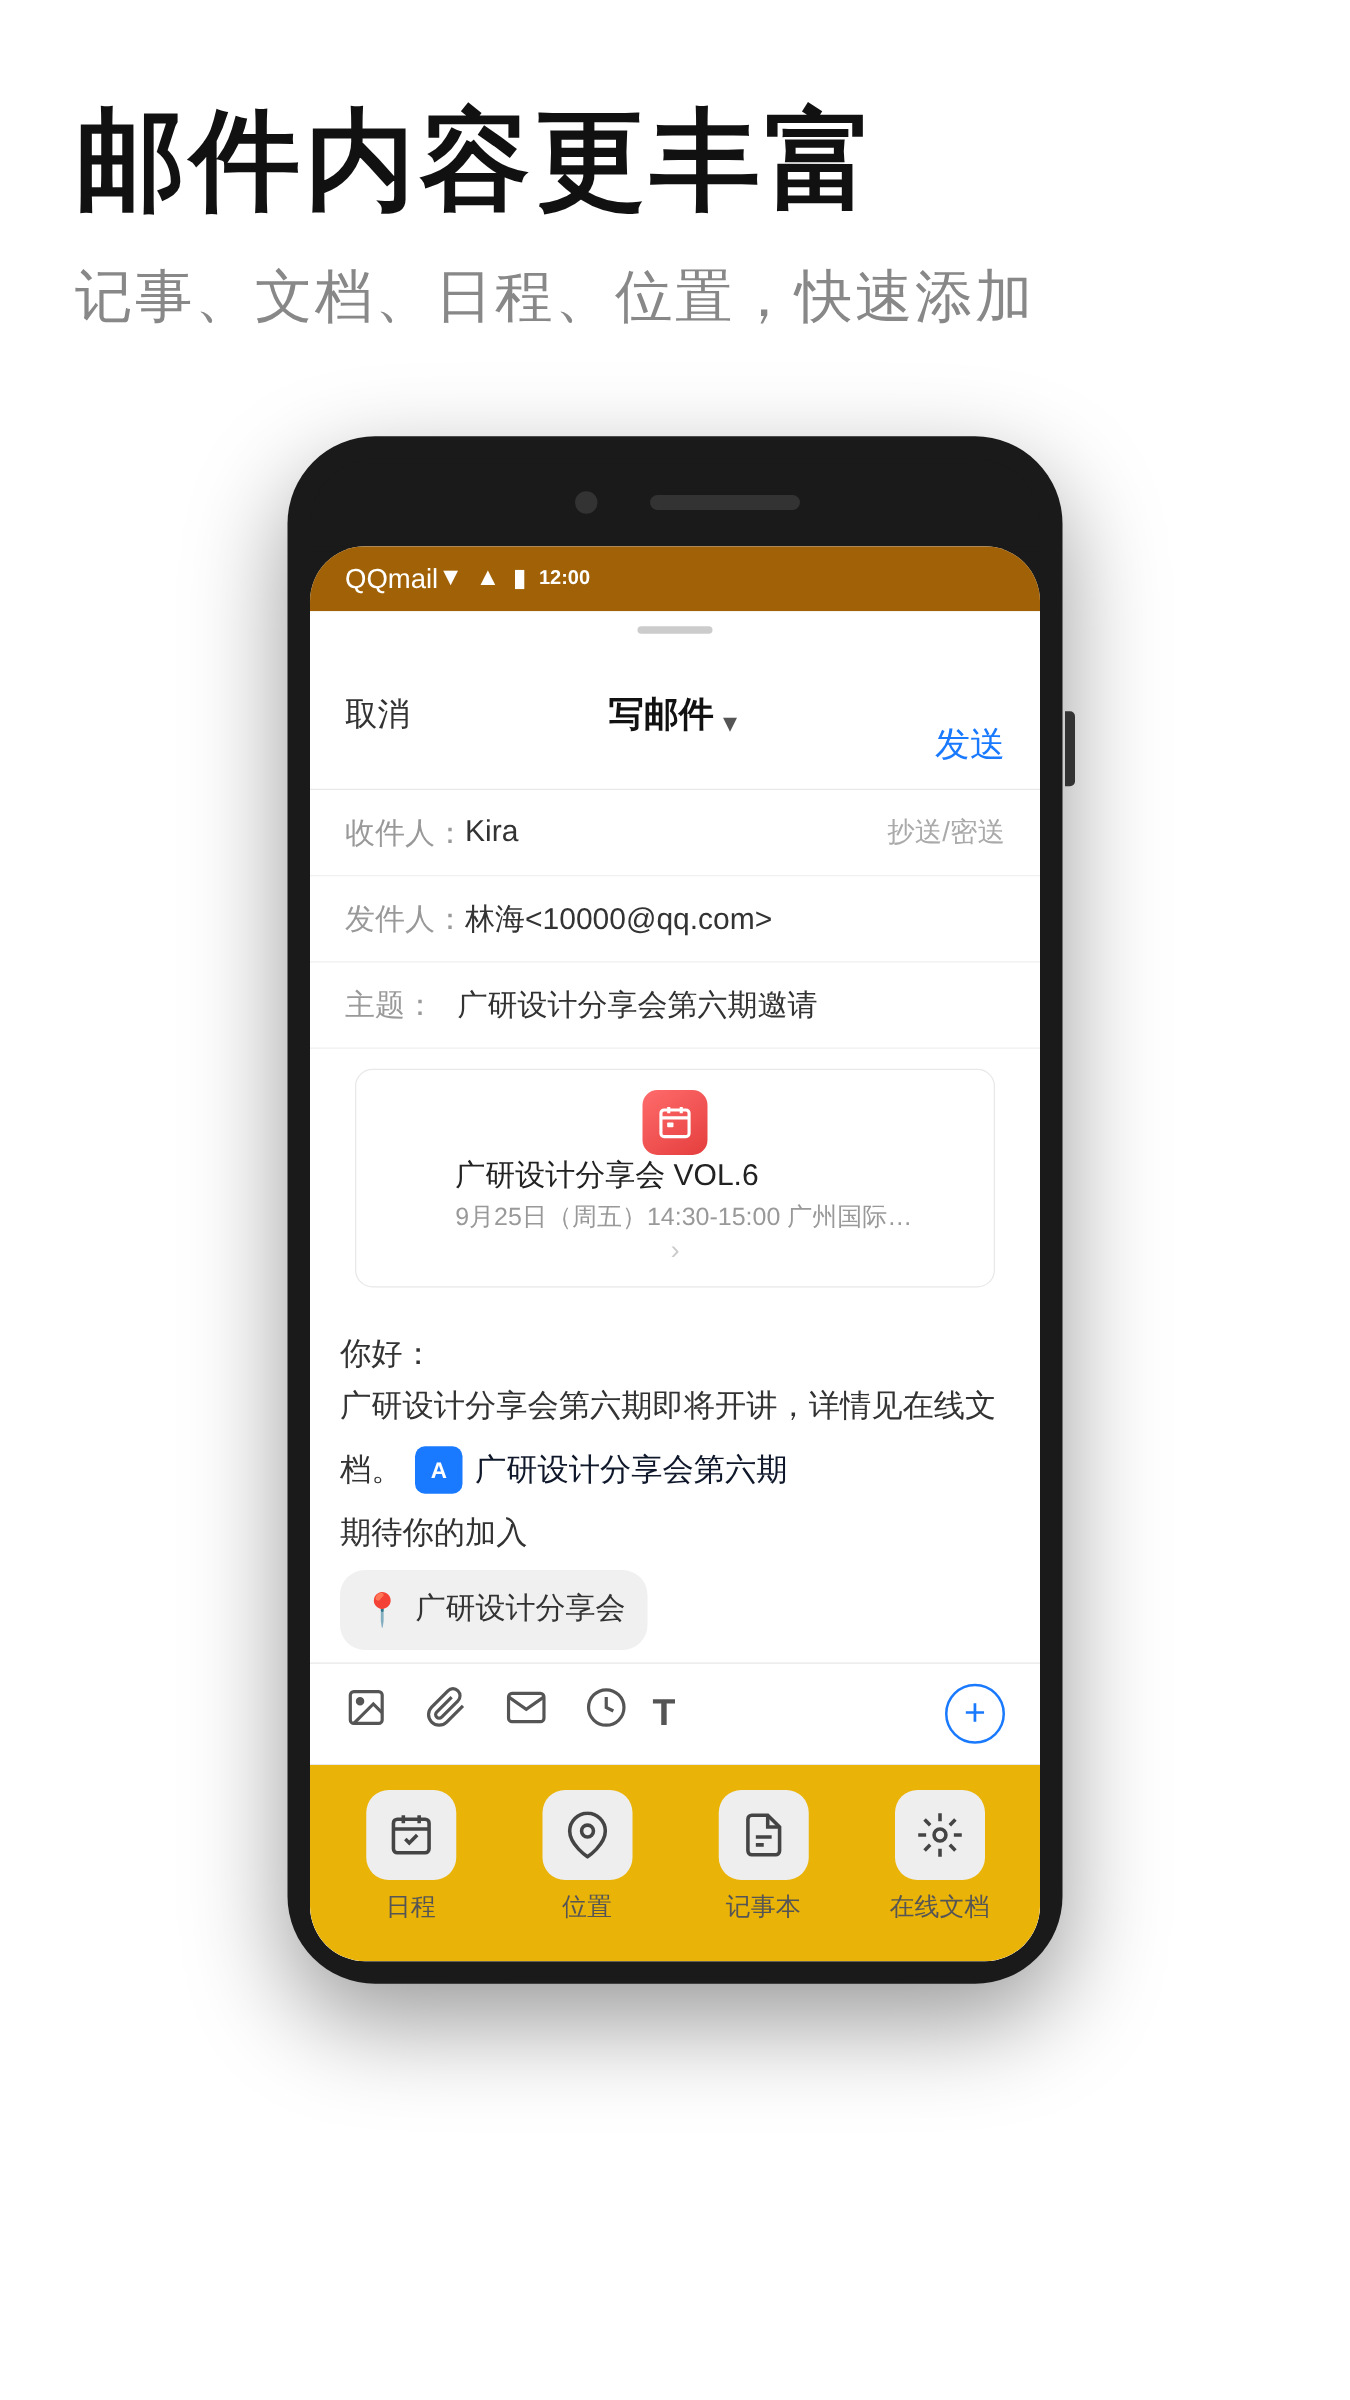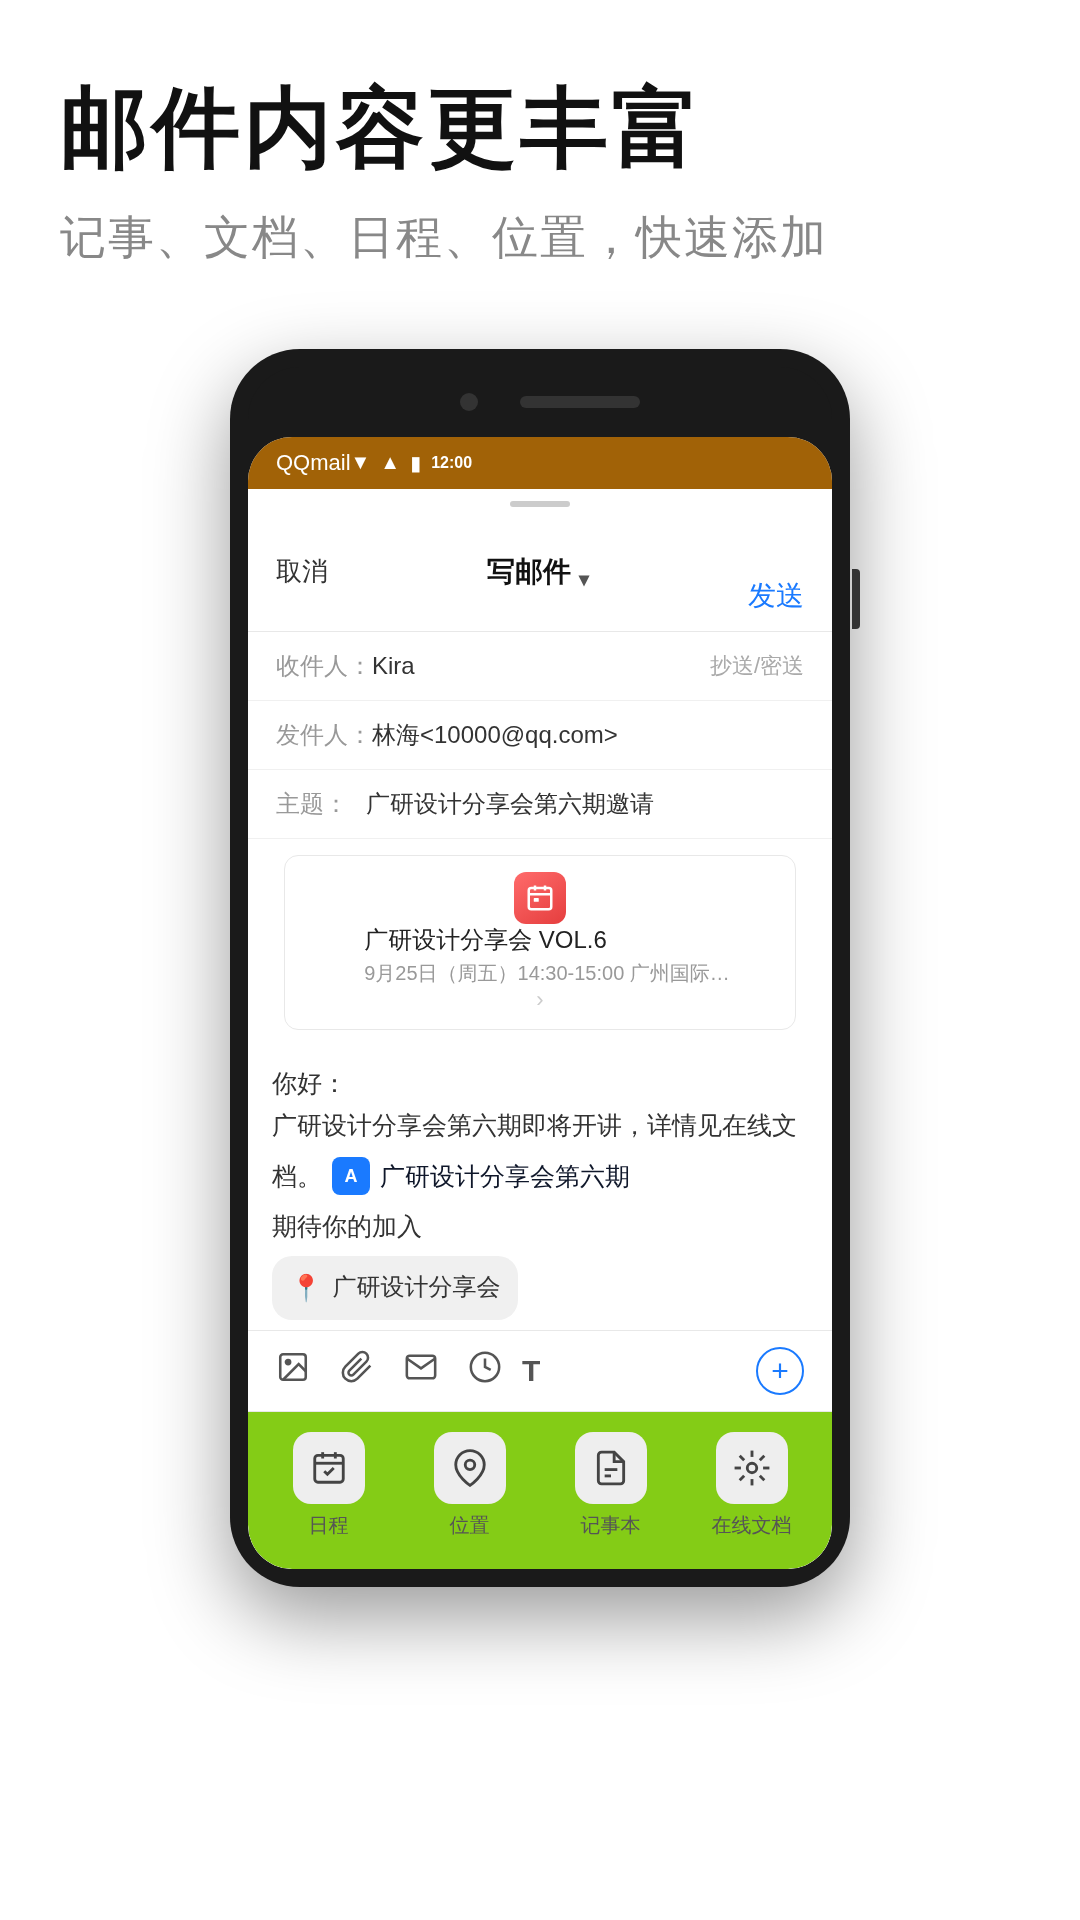--- a/index.html
+++ b/index.html
@@ -303,21 +303,21 @@
       display: flex;
       align-items: center;
       justify-content: center;
       color: #1a7aff;
       font-size: 30px;
       font-weight: 300;
     }
 
     
     .bottom-tabs {
-      background: #84cc16;
+      background: #eab308;
       border-top: 1px solid #e8e8e8;
       display: flex;
       justify-content: space-around;
       padding: 20px 10px 30px;
       border-radius: 0 0 44px 44px;
     }
     .bottom-tab {
       display: flex;
       flex-direction: column;
       align-items: center;

